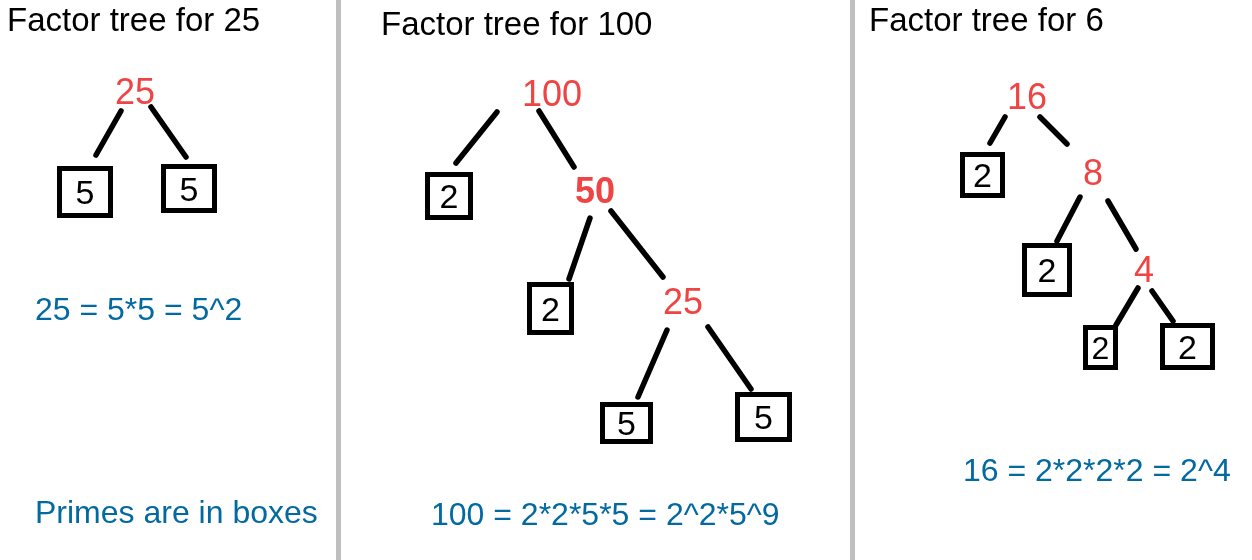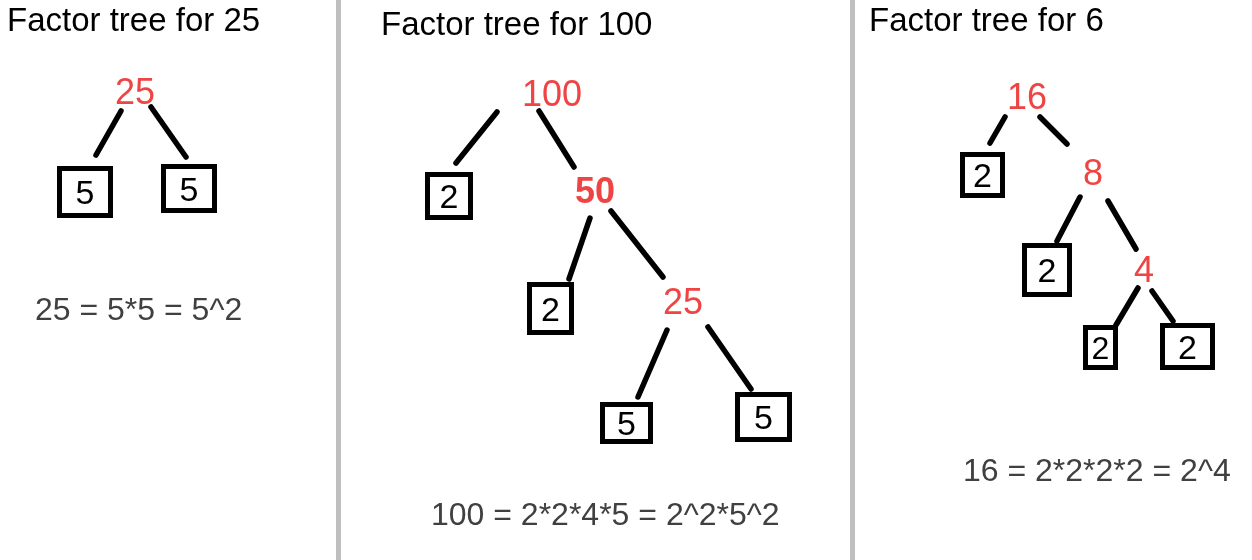--- a/index.html
+++ b/index.html
@@ -19,21 +19,21 @@
   .panel-title {
     font-size: 33px;
     line-height: 1.05;
     white-space: nowrap;
     color: #000000;
   }
   .equation, .note {
     font-size: 32px;
     line-height: 1.05;
     white-space: nowrap;
-    color: #404040;
+    color: #0369a1;
   }
   .tree-node {
     font-size: 36px;
     line-height: 1;
     transform: translate(-50%, -50%);
     white-space: nowrap;
     color: #ef4444;
   }
   .prime-box {
     box-sizing: border-box;
@@ -94,37 +94,38 @@
 
   <div class="abs panel-title" style="left:7px; top:3px;">Factor tree for 25</div>
 
   <div class="abs tree-node" style="left:135px; top:92px;">25</div>
 
   <div class="abs prime-box" style="left:57px; top:166px; width:56px; height:52px;">5</div>
   <div class="abs prime-box" style="left:161px; top:164px; width:56px; height:49px;">5</div>
 
   <div class="abs equation" style="left:35px; top:293px;">25 = 5*5 = 5^2</div>
 
+  <div class="abs note" style="left:35px; top:496px;">Primes are in boxes</div>
 
   <div class="abs panel-title" style="left:381px; top:7px;">Factor tree for 100</div>
 
   <div class="abs tree-node" style="left:552px; top:94px;">100</div>
 
   <div class="abs prime-box" style="left:425px; top:172px; width:48px; height:48px;">2</div>
 
   <div class="abs tree-node" style="left:595px; top:191px;font-weight:bold;">50</div>
 
   <div class="abs prime-box" style="left:527px; top:282px; width:47px; height:53px;">2</div>
 
   <div class="abs tree-node" style="left:683px; top:302px;">25</div>
 
   <div class="abs prime-box" style="left:600px; top:402px; width:53px; height:42px;">5</div>
   <div class="abs prime-box" style="left:735px; top:392px; width:57px; height:50px;">5</div>
 
-  <div class="abs equation" style="left:431px; top:498px;">100 = 2*2*4*5 = 2^2*5^2</div>
+  <div class="abs equation" style="left:431px; top:498px;">100 = 2*2*5*5 = 2^2*5^9</div>
 
   <div class="abs panel-title" style="left:869px; top:3px;">Factor tree for 6</div>
 
   <div class="abs tree-node" style="left:1027px; top:97px;">16</div>
 
   <div class="abs prime-box" style="left:960px; top:152px; width:45px; height:46px;">2</div>
 
   <div class="abs tree-node" style="left:1093px; top:173px;">8</div>
 
   <div class="abs prime-box" style="left:1022px; top:243px; width:50px; height:54px;">2</div>

